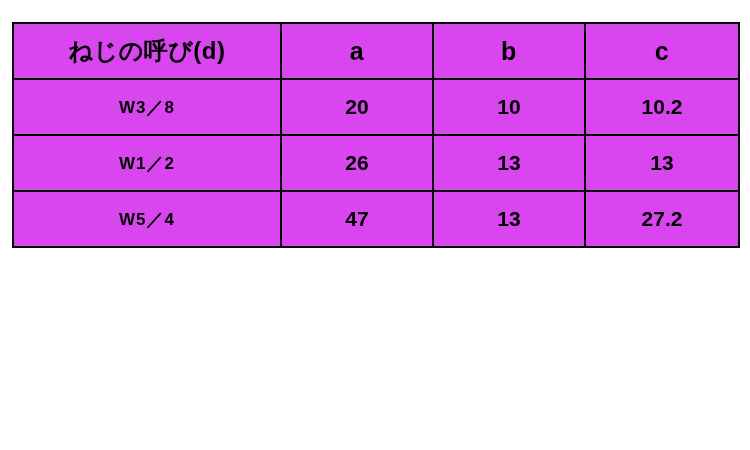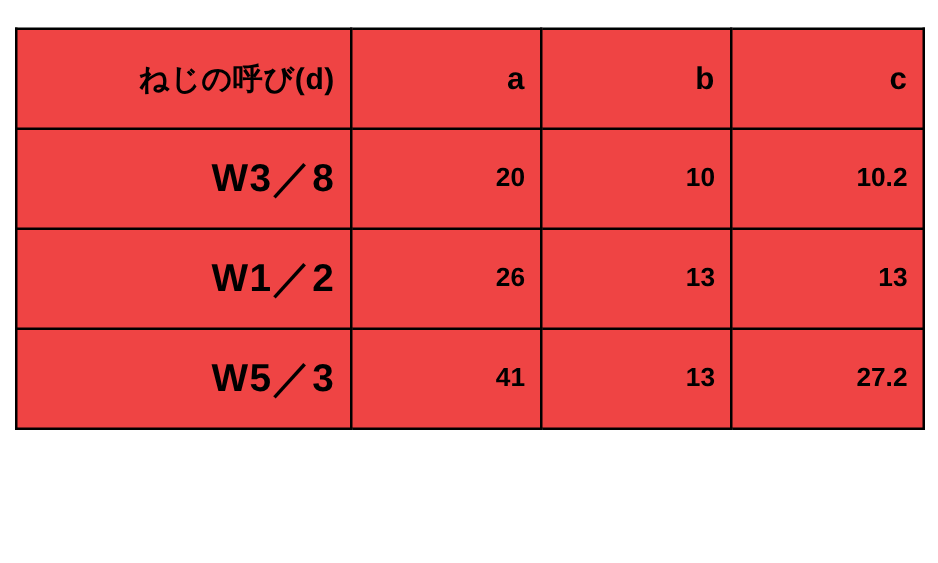--- a/index.html
+++ b/index.html
@@ -30,40 +30,40 @@
     background: #ffffff;
   }
   table.spec-table col.c-name { width: 268px; }
   table.spec-table col.c-a    { width: 152px; }
   table.spec-table col.c-b    { width: 152px; }
   table.spec-table col.c-c    { width: 154px; }
 
   table.spec-table th,
   table.spec-table td {
     border: 2px solid #000000;
-    text-align: right;
+    text-align: center;
     vertical-align: middle;
     font-weight: bold;
-    padding: 12px;
-    background: #ef4444;
+    padding: 0;
+    background: #d946ef;
   }
   table.spec-table thead th {
     height: 54px;
     font-size: 25px;
     letter-spacing: 0.5px;
   }
   table.spec-table thead th.head-name {
     font-size: 24px;
   }
   table.spec-table tbody td {
     height: 54px;
     font-size: 27px;
   }
   table.spec-table tbody td.cell-name {
-    font-size: 31px;
+    font-size: 17px;
     letter-spacing: 1px;
   }
   table.spec-table tbody td.cell-num {
     font-size: 21px;
   }
 </style>
 </head>
 <body>
 
 <div class="sheet">
@@ -89,20 +89,20 @@
         <td class="cell-num">10</td>
         <td class="cell-num">10.2</td>
       </tr>
       <tr>
         <td class="cell-name">W1／2</td>
         <td class="cell-num">26</td>
         <td class="cell-num">13</td>
         <td class="cell-num">13</td>
       </tr>
       <tr>
-        <td class="cell-name">W5／3</td>
-        <td class="cell-num">41</td>
+        <td class="cell-name">W5／4</td>
+        <td class="cell-num">47</td>
         <td class="cell-num">13</td>
         <td class="cell-num">27.2</td>
       </tr>
     </tbody>
   </table>
 </div>
 
 </body></html>

